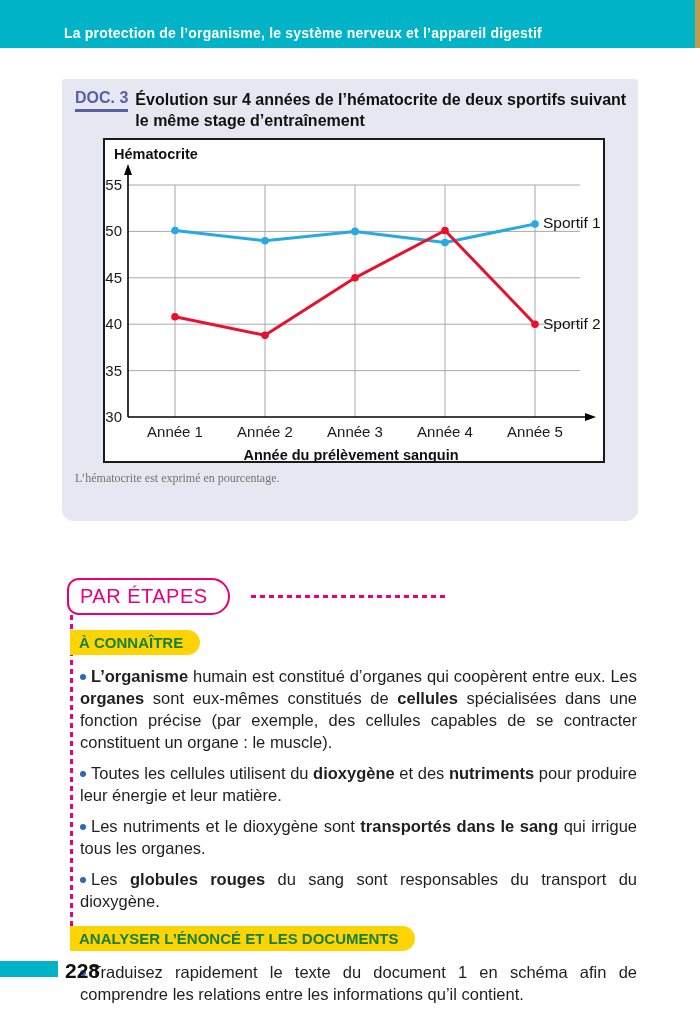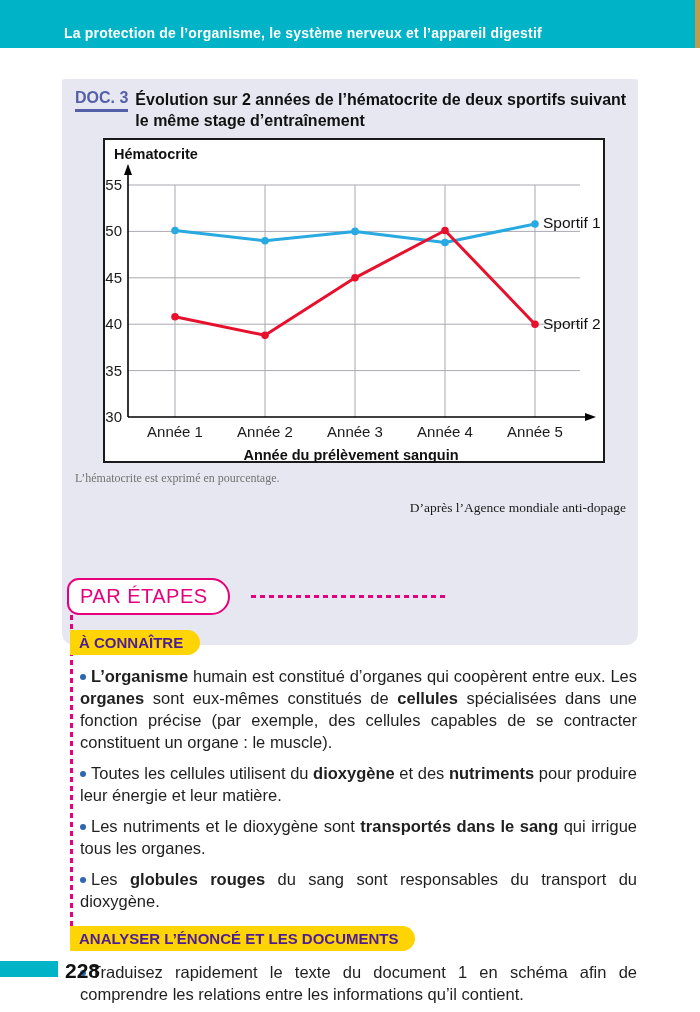--- a/index.html
+++ b/index.html
@@ -13,21 +13,21 @@
     background:var(--banner-teal); display:flex; align-items:flex-end;
   }
   .banner-title {
     color:#ffffff; font-weight:bold; font-size:14px;
     padding:0 0 7px 64px; letter-spacing:0.2px;
   }
   .edge-tab { position:absolute; top:0; right:0; width:5px; height:48px; background:var(--edge-tab-tan); }
 
   
   .doc-box {
-    position:absolute; left:62px; top:79px; width:576px; height:566px;
+    position:absolute; left:62px; top:79px; width:576px; height:442px;
     background:var(--doc-box-bg); border-radius:3px 3px 12px 12px;
   }
   .doc-head { position:absolute; left:13px; top:10px; display:flex; align-items:flex-start; }
   .doc-label {
     color:var(--doc-label-blue); font-weight:bold; font-size:16px; white-space:nowrap;
     border-bottom:3.5px solid var(--doc-label-blue); padding-bottom:2px; margin-right:7px;
   }
   .doc-title { font-weight:bold; font-size:16px; line-height:21px; color:#111111; }
   .chart-frame { position:absolute; left:41px; top:59px; width:502px; height:325px; background:#ffffff; }
   .caption {
@@ -49,21 +49,21 @@
   .h-dashes {
     position:absolute; left:251px; top:595px; width:194px; height:2.5px;
     background:repeating-linear-gradient(90deg, var(--magenta) 0 5px, transparent 5px 9px);
   }
   .v-dashes {
     position:absolute; left:70px; top:615px; width:2.5px; height:330px;
     background:repeating-linear-gradient(180deg, var(--magenta) 0 5px, transparent 5px 9px);
   }
   .steps-body { position:absolute; left:70px; top:616px; width:567px; }
   .badge {
-    display:inline-block; background:var(--badge-yellow); color:#4c1d95;
+    display:inline-block; background:var(--badge-yellow); color:#15803d;
     font-weight:bold; font-size:15px; padding:4px 17px 4px 9px;
     border-radius:0 14px 14px 0; margin:14px 0 1px 0;
   }
   .bullet {
     margin:9px 0 0 0; padding-left:10px; font-size:16.5px; line-height:22px;
     color:#1f1f1f; text-align:justify;
   }
   .bullet b { font-weight:bold; }
   .dot {
     display:inline-block; width:6px; height:6px; border-radius:50%;
@@ -84,21 +84,21 @@
 
 <header class="banner">
   <span class="banner-title">La protection de l’organisme, le système nerveux et l’appareil digestif</span>
   <span class="edge-tab"></span>
 </header>
 
 <section class="doc-box">
   <div class="doc-head">
     <span class="doc-label">DOC. 3</span>
     <div class="doc-title">
-      <div>Évolution sur 2 années de l’hématocrite de deux sportifs suivant</div>
+      <div>Évolution sur 4 années de l’hématocrite de deux sportifs suivant</div>
       <div>le même stage d’entraînement</div>
     </div>
   </div>
   <div class="chart-frame">
     <svg id="chart" width="502" height="325" viewBox="0 0 502 325">
         <rect x="1" y="1" width="500" height="323" fill="#ffffff" stroke="#1a1a1a" stroke-width="2"></rect>
         <line x1="25" y1="47.00000000000003" x2="477" y2="47.00000000000003" stroke="#a9a9b0" stroke-width="1"></line>
         <text x="19" y="52.00000000000003" text-anchor="end" class="tick">55</text>
         <line x1="25" y1="93.4" x2="477" y2="93.4" stroke="#a9a9b0" stroke-width="1"></line>
         <text x="19" y="98.4" text-anchor="end" class="tick">50</text>
@@ -135,21 +135,20 @@
         <circle cx="162" cy="197.336" r="3.8" fill="#e8112d"></circle>
         <circle cx="252" cy="139.8" r="3.8" fill="#e8112d"></circle>
         <circle cx="342" cy="92.47200000000001" r="3.8" fill="#e8112d"></circle>
         <circle cx="432" cy="186.2" r="3.8" fill="#e8112d"></circle>
         <text x="440" y="190.7" class="series-label">Sportif 2</text>
         <text x="11" y="21" class="axis-title" font-size="15">Hématocrite</text>
         <text x="248" y="322" text-anchor="middle" class="axis-title">Année du prélèvement sanguin</text>
       </svg>
   </div>
   <p class="caption">L’hématocrite est exprimé en pourcentage.</p>
-  <p class="source">D’après l’Agence mondiale anti-dopage</p>
 </section>
 
 <div class="pill">
   <span class="pill-text">PAR ÉTAPES</span>
 </div>
 <div class="h-dashes"></div>
 <div class="v-dashes"></div>
 
 <section class="steps-body" id="sections"><div class="badge">À CONNAÎTRE</div><p class="bullet"><span class="dot"></span><b>L’organisme</b><span> humain est constitué d’organes qui coopèrent entre eux. Les </span><b>organes</b><span> sont eux-mêmes constitués de </span><b>cellules</b><span> spécialisées dans une fonction précise (par exemple, des cellules capables de se contracter constituent un organe : le muscle).</span></p><p class="bullet"><span class="dot"></span><span>Toutes les cellules utilisent du </span><b>dioxygène</b><span> et des </span><b>nutriments</b><span> pour produire leur énergie et leur matière.</span></p><p class="bullet"><span class="dot"></span><span>Les nutriments et le dioxygène sont </span><b>transportés dans le sang</b><span> qui irrigue tous les organes.</span></p><p class="bullet"><span class="dot"></span><span>Les </span><b>globules rouges</b><span> du sang sont responsables du transport du dioxygène.</span></p><div class="badge">ANALYSER L’ÉNONCÉ ET LES DOCUMENTS</div><p class="bullet"><span class="dot"></span><span>Traduisez rapidement le texte du document 1 en schéma afin de comprendre les relations entre les informations qu’il contient.</span></p></section>
 

